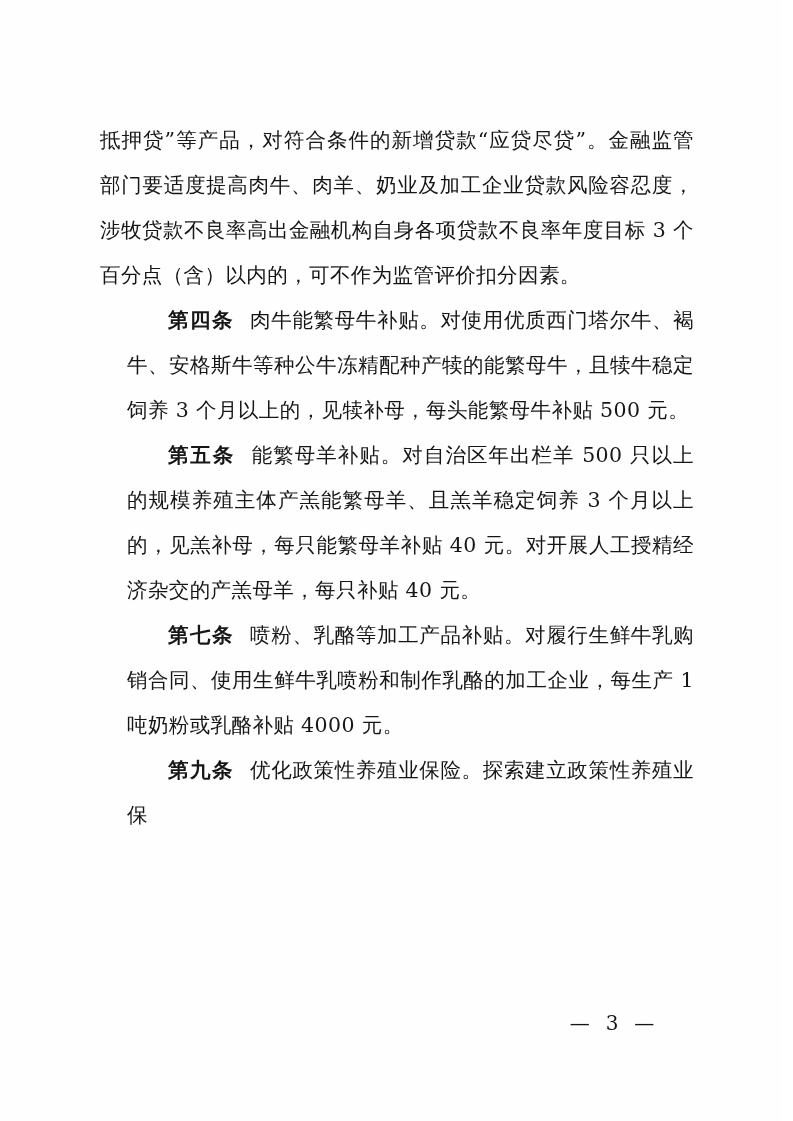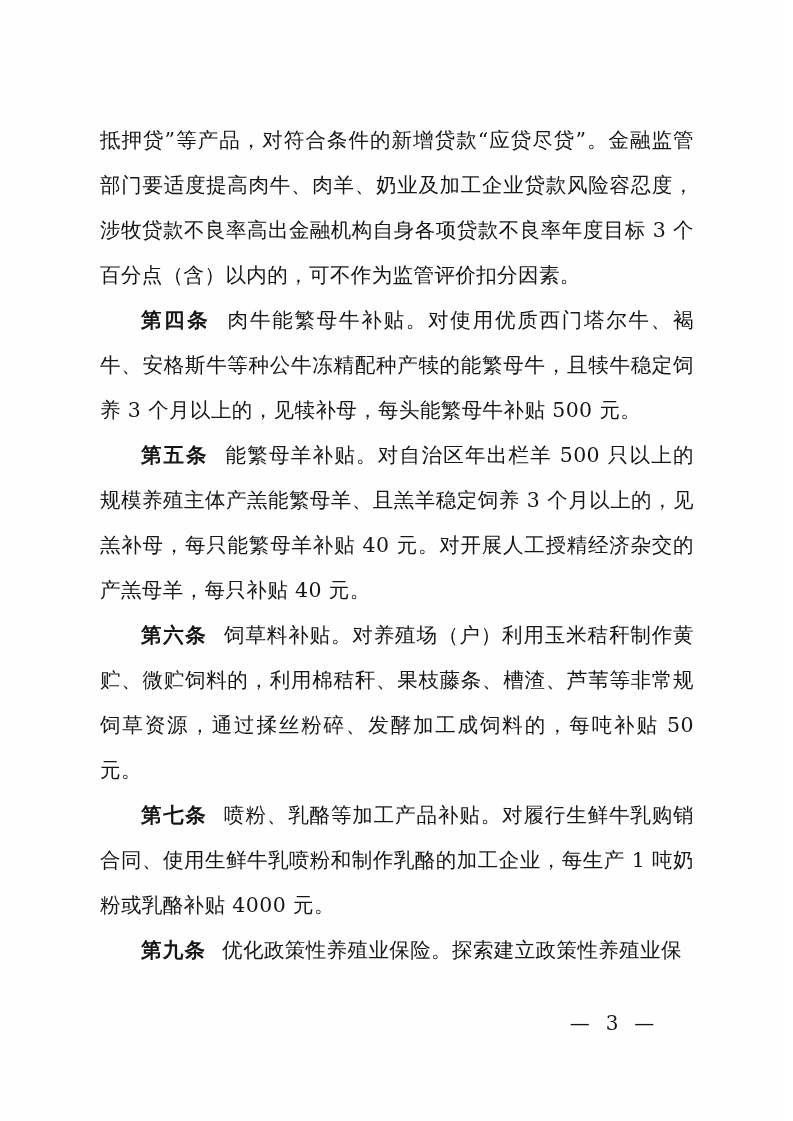--- a/index.html
+++ b/index.html
@@ -33,20 +33,21 @@
   .para {
     margin: 0;
     text-indent: 0;
     white-space: normal;
   }
   .para + .para {
     margin-top: 0px;
   }
   .indent {
     text-indent: 41px;
+    margin-left: 27px;
   }
   .art-label {
     font-weight: 700;
     letter-spacing: 1.2px;
   }
   .art-gap {
     display: inline-block;
     width: 16px;
   }
   .page-number {
@@ -76,21 +77,20 @@
 <div class="page">
 
   <div class="body-text">
 
     <p class="para"><span>抵押贷”等产品，对符合条件的新增贷款“应贷尽贷”。金融监管部门要适度提高肉牛、肉羊、奶业及加工企业贷款风险容忍度，涉牧贷款不良率高出金融机构自身各项贷款不良率年度目标 3 个百分点（含）以内的，可不作为监管评价扣分因素。</span></p>
 
     <p class="para indent"><span class="art-label">第四条</span><span class="art-gap"></span><span>肉牛能繁母牛补贴。对使用优质西门塔尔牛、褐牛、安格斯牛等种公牛冻精配种产犊的能繁母牛，且犊牛稳定饲养 3 个月以上的，见犊补母，每头能繁母牛补贴 500 元。</span></p>
 
     <p class="para indent"><span class="art-label">第五条</span><span class="art-gap"></span><span>能繁母羊补贴。对自治区年出栏羊 500 只以上的规模养殖主体产羔能繁母羊、且羔羊稳定饲养 3 个月以上的，见羔补母，每只能繁母羊补贴 40 元。对开展人工授精经济杂交的产羔母羊，每只补贴 40 元。</span></p>
 
-    <p class="para indent"><span class="art-label">第六条</span><span class="art-gap"></span><span>饲草料补贴。对养殖场（户）利用玉米秸秆制作黄贮、微贮饲料的，利用棉秸秆、果枝藤条、槽渣、芦苇等非常规饲草资源，通过揉丝粉碎、发酵加工成饲料的，每吨补贴 50 元。</span></p>
 
     <p class="para indent"><span class="art-label">第七条</span><span class="art-gap"></span><span>喷粉、乳酪等加工产品补贴。对履行生鲜牛乳购销合同、使用生鲜牛乳喷粉和制作乳酪的加工企业，每生产 1 吨奶粉或乳酪补贴 4000 元。</span></p>
 
 
     <p class="para indent"><span class="art-label">第九条</span><span class="art-gap"></span><span>优化政策性养殖业保险。探索建立政策性养殖业保</span></p>
 
   </div>
 
   <div class="page-number">
     <span class="pn-shift">

